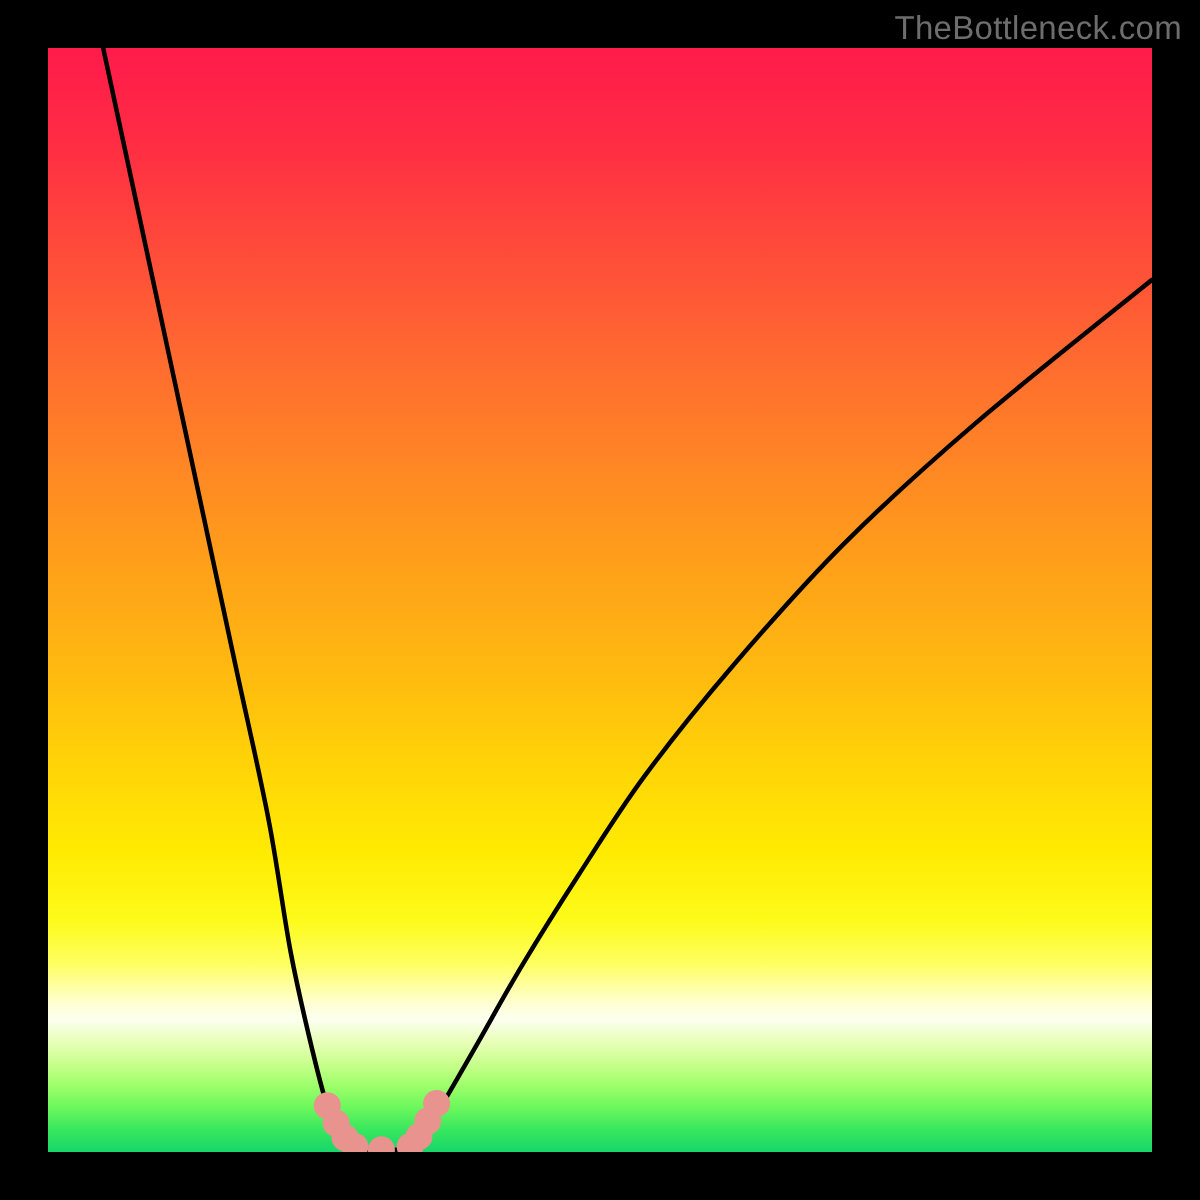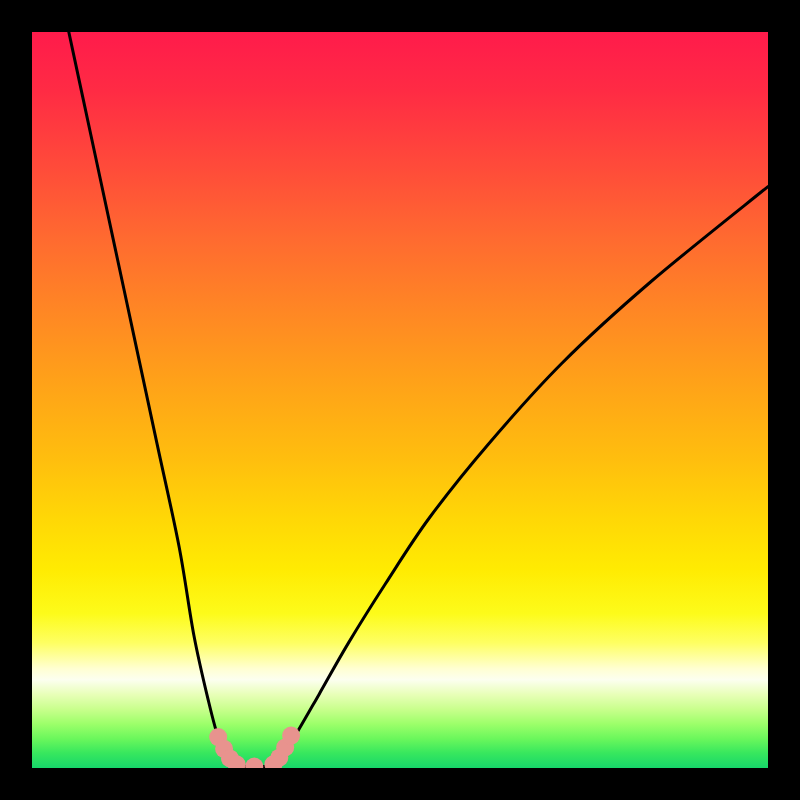--- a/index.html
+++ b/index.html
@@ -73,20 +73,21 @@
     stroke-linecap: round;
   }
   svg.curves circle.dot {
     fill: #e8938e;
   }
 </style>
 </head>
 <body>
 
 <div class="frame">
+  <div class="watermark">TheBottleneck.com</div>
   <div class="plot">
     <svg class="curves" viewBox="0 0 736 736">
       <path class="line" d="M 36.80 0.00 C 40.48 17.17, 51.52 68.69, 58.88 103.04 C 66.24 137.39, 73.60 171.73, 80.96 206.08 C 88.32 240.43, 95.68 274.77, 103.04 309.12 C 110.40 343.47, 117.76 377.81, 125.12 412.16 C 132.48 446.51, 141.07 483.31, 147.20 515.20 C 153.33 547.09, 157.01 577.76, 161.92 603.52 C 166.83 629.28, 172.35 651.97, 176.64 669.76 C 180.93 687.55, 184.37 700.67, 187.68 710.24 C 190.99 719.81, 193.69 723.37, 196.51 727.17 C 199.33 730.97, 203.26 732.07, 204.61 733.06"></path>
       <path class="line" d="M 204.61 733.06 C 206.08 733.30, 210.50 734.28, 213.44 734.53 C 216.38 734.77, 219.21 734.53, 222.27 734.53 C 225.34 734.53, 228.65 734.77, 231.84 734.53 C 235.03 734.28, 239.81 733.30, 241.41 733.06"></path>
       <path class="line" d="M 241.41 733.06 C 242.88 731.58, 246.31 729.62, 250.24 724.22 C 254.17 718.83, 258.83 710.98, 264.96 700.67 C 271.09 690.37, 278.45 677.37, 287.04 662.40 C 295.63 647.43, 305.44 629.28, 316.48 610.88 C 327.52 592.48, 339.79 572.85, 353.28 552.00 C 366.77 531.15, 380.27 509.07, 397.44 485.76 C 414.61 462.45, 434.24 437.92, 456.32 412.16 C 478.40 386.40, 502.93 358.19, 529.92 331.20 C 556.91 304.21, 583.89 279.68, 618.24 250.24 C 652.59 220.80, 716.37 170.51, 736.00 154.56"></path>
       <g>
           <circle class="dot" cx="186.21" cy="705.09" r="9"></circle>
           <circle class="dot" cx="192.10" cy="716.86" r="9"></circle>
           <circle class="dot" cx="197.98" cy="726.43" r="9"></circle>
           <circle class="dot" cx="204.61" cy="732.32" r="9"></circle>

